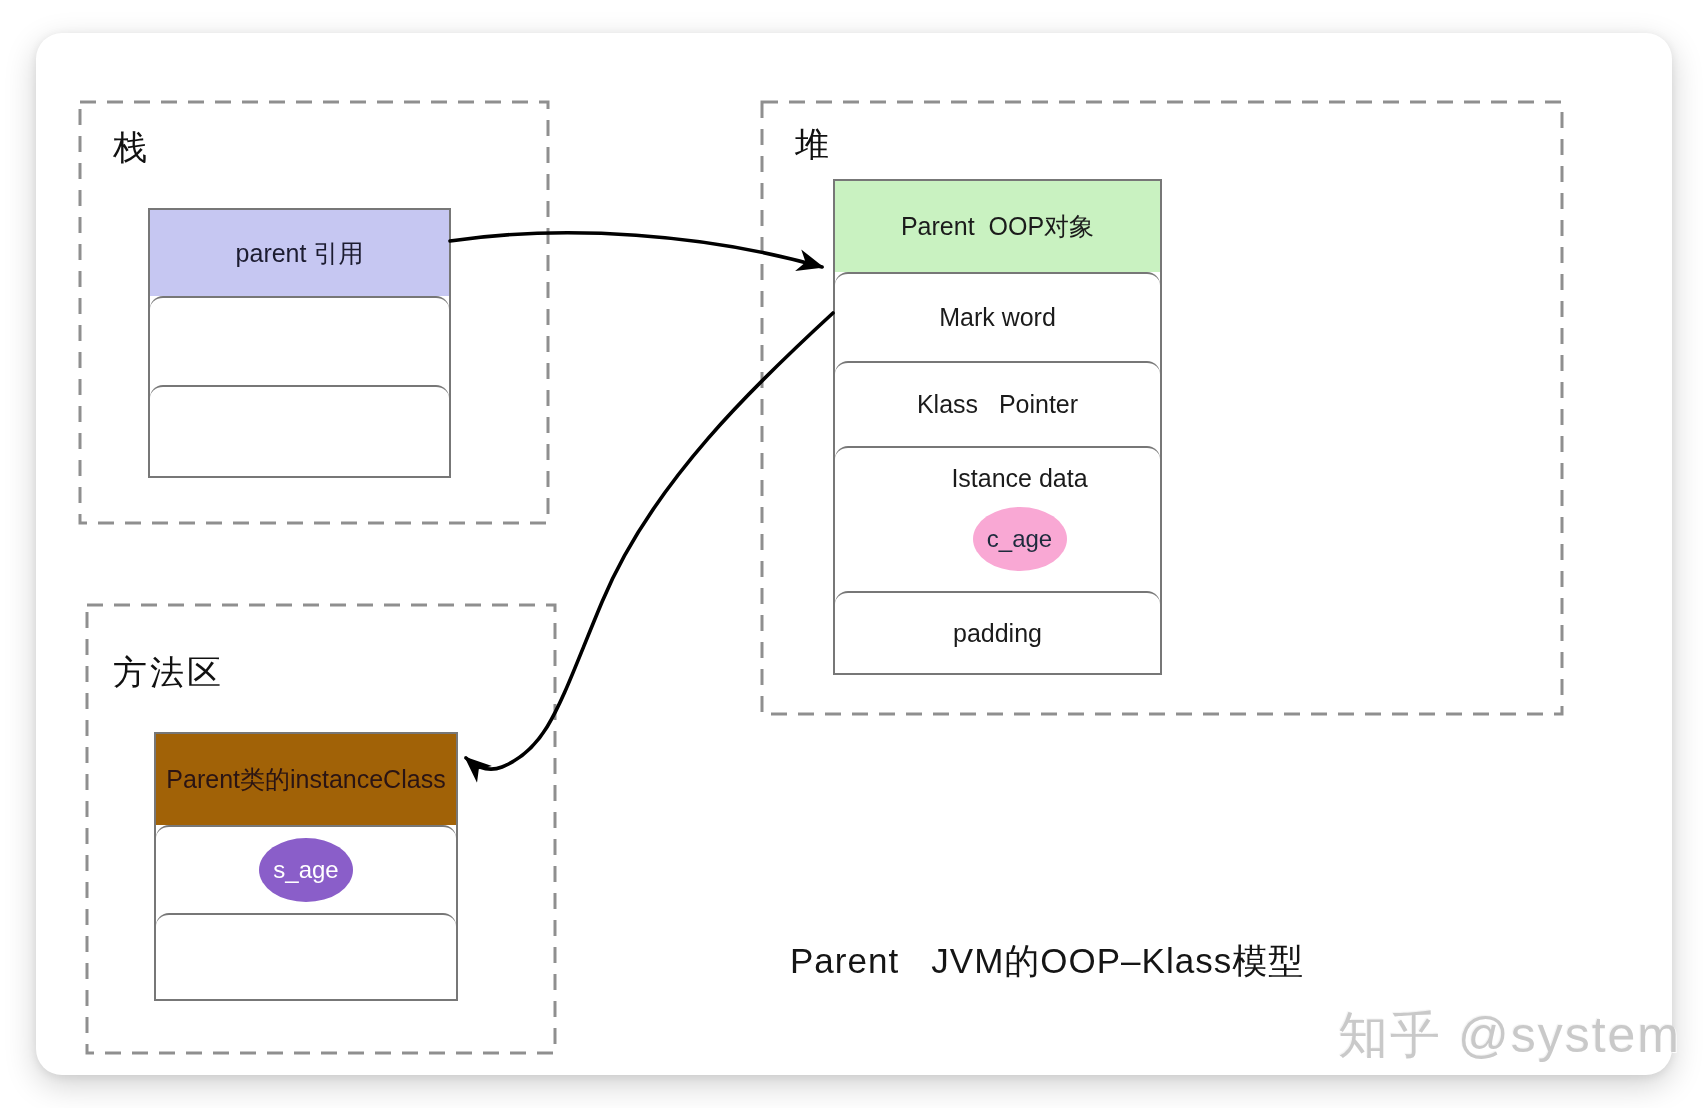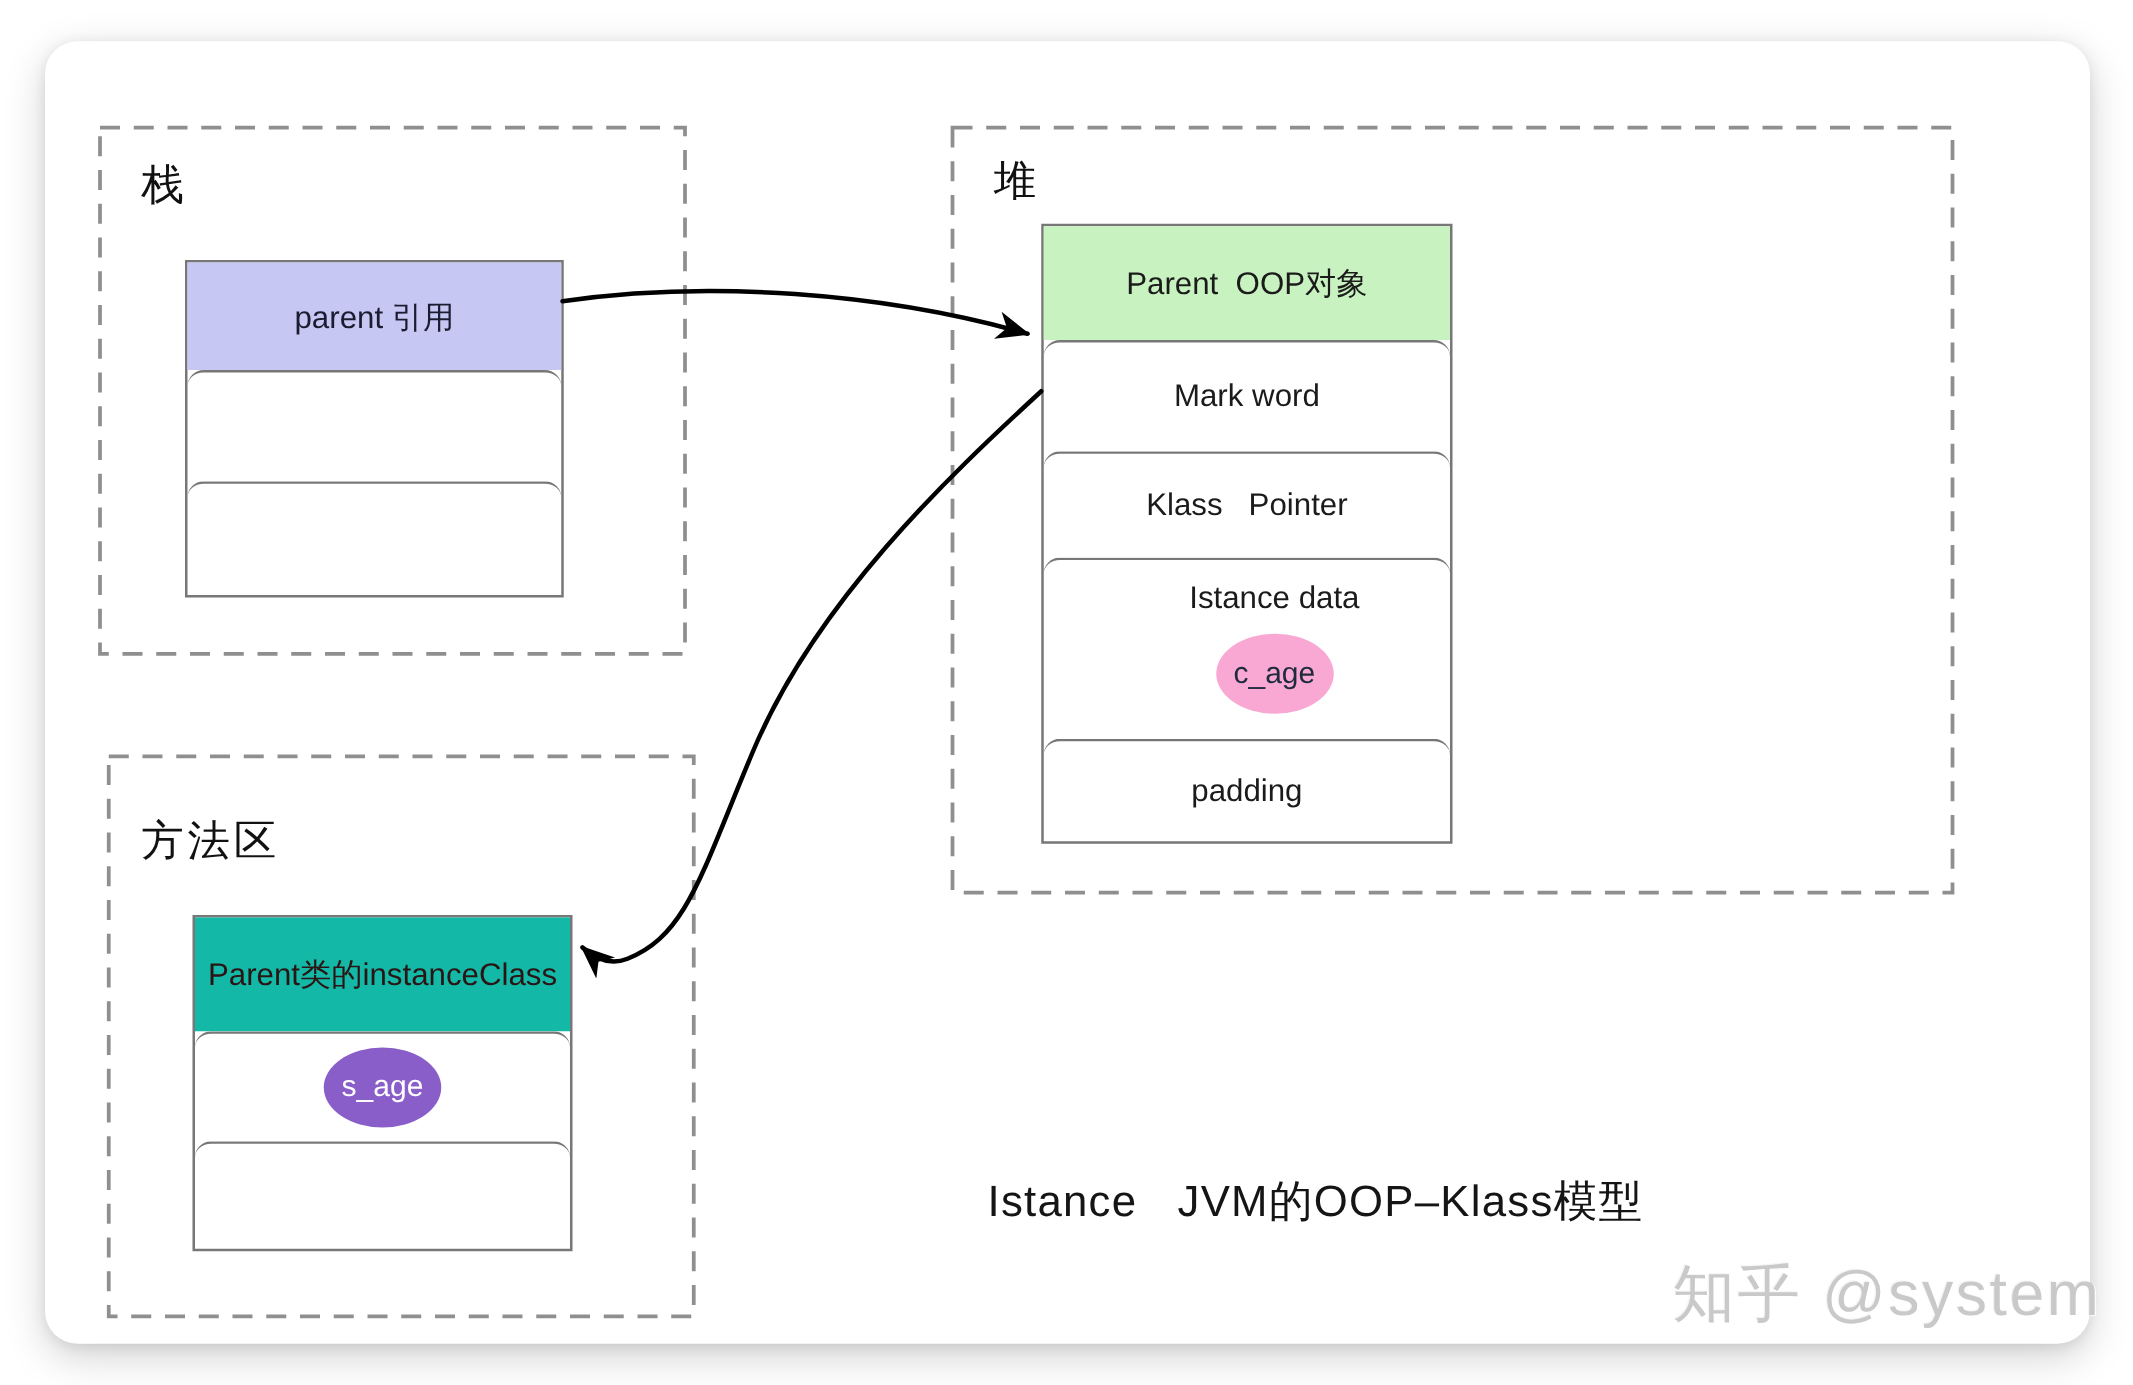--- a/index.html
+++ b/index.html
@@ -49,21 +49,21 @@
     display: flex;
     align-items: center;
     justify-content: center;
     font-size: 25px;
     color: #1b1b1b;
     white-space: pre;
   }
   .row + .row { border-top: 2px solid #777777; border-radius: 13px; }
   .fill-stack-ref  { background: #c6c7f2; color: #1c1c30; }
   .fill-heap-head  { background: #c9f2c1; }
-  .fill-method-head{ background: #14b8a6; color: #2a1414; }
+  .fill-method-head{ background: #a16207; color: #2a1414; }
   .row.col {
     flex-direction: column;
     justify-content: flex-start;
     padding-top: 16px;
   }
   .row.col .cell-label { margin-bottom: 14px; }
   .ellipse {
     width: 94px; height: 64px;
     border-radius: 50%;
     display: flex;
@@ -122,21 +122,21 @@
   </div>
 
   <div class="tbl" style="left:154px; top:732px; width:304px; height:269px;">
     <div class="row fill-method-head" style="height:91px;">Parent类的instanceClass</div>
     <div class="row" style="height:88px;">
       <span class="ellipse s-age">s_age</span>
     </div>
     <div class="row" style="flex:1;"></div>
   </div>
 
-  <div class="diagram-title">Istance   JVM的OOP–Klass模型</div>
+  <div class="diagram-title">Parent   JVM的OOP–Klass模型</div>
   <div class="watermark">知乎 @system</div>
 
   <svg class="overlay" viewBox="0 0 1706 1108">
     <defs>
       <marker id="ah" viewBox="0 0 12 10" refX="11" refY="5" markerUnits="userSpaceOnUse" markerWidth="27" markerHeight="23" orient="auto">
         <path d="M0,0 L12,5 L0,10 L3.4,5 Z" fill="#000000"></path>
       </marker>
     </defs>
     <rect x="80" y="102" width="468" height="421" fill="none" stroke="#8f8f8f" stroke-width="3" stroke-dasharray="16 11"></rect>
     <rect x="762" y="102" width="800" height="612" fill="none" stroke="#8f8f8f" stroke-width="3" stroke-dasharray="16 11"></rect>

